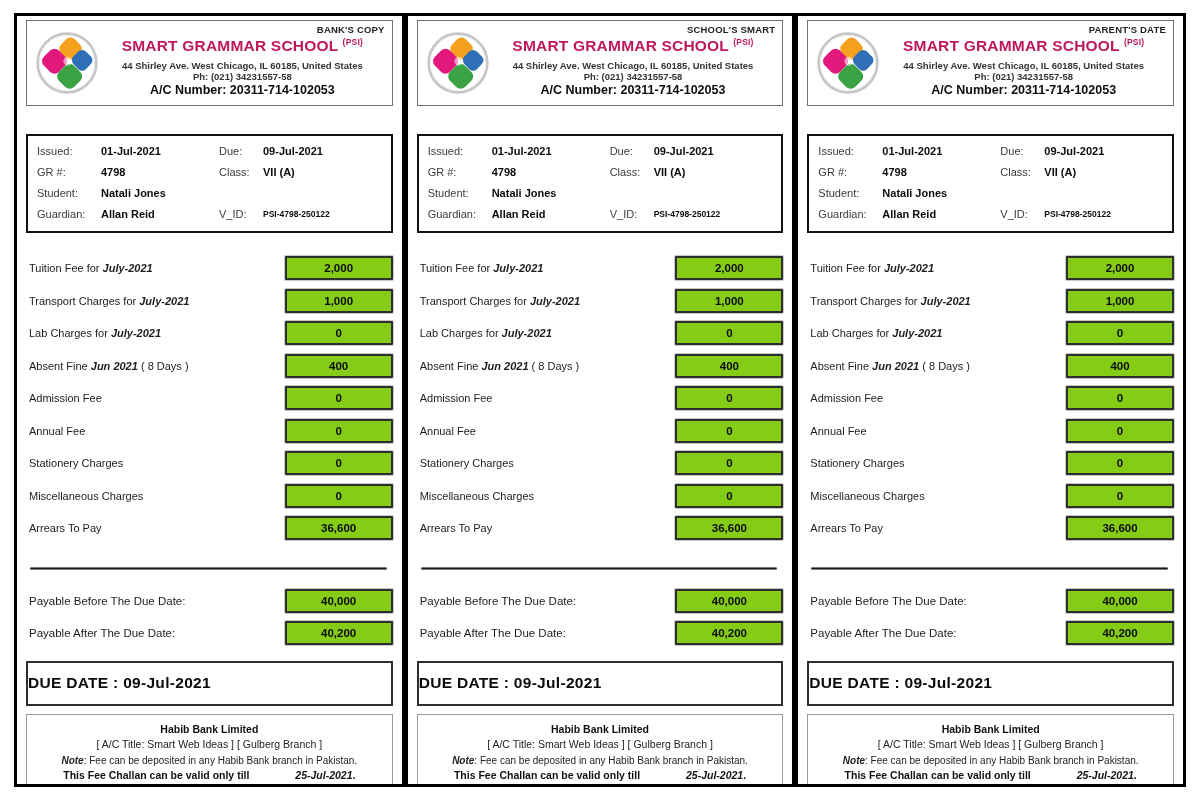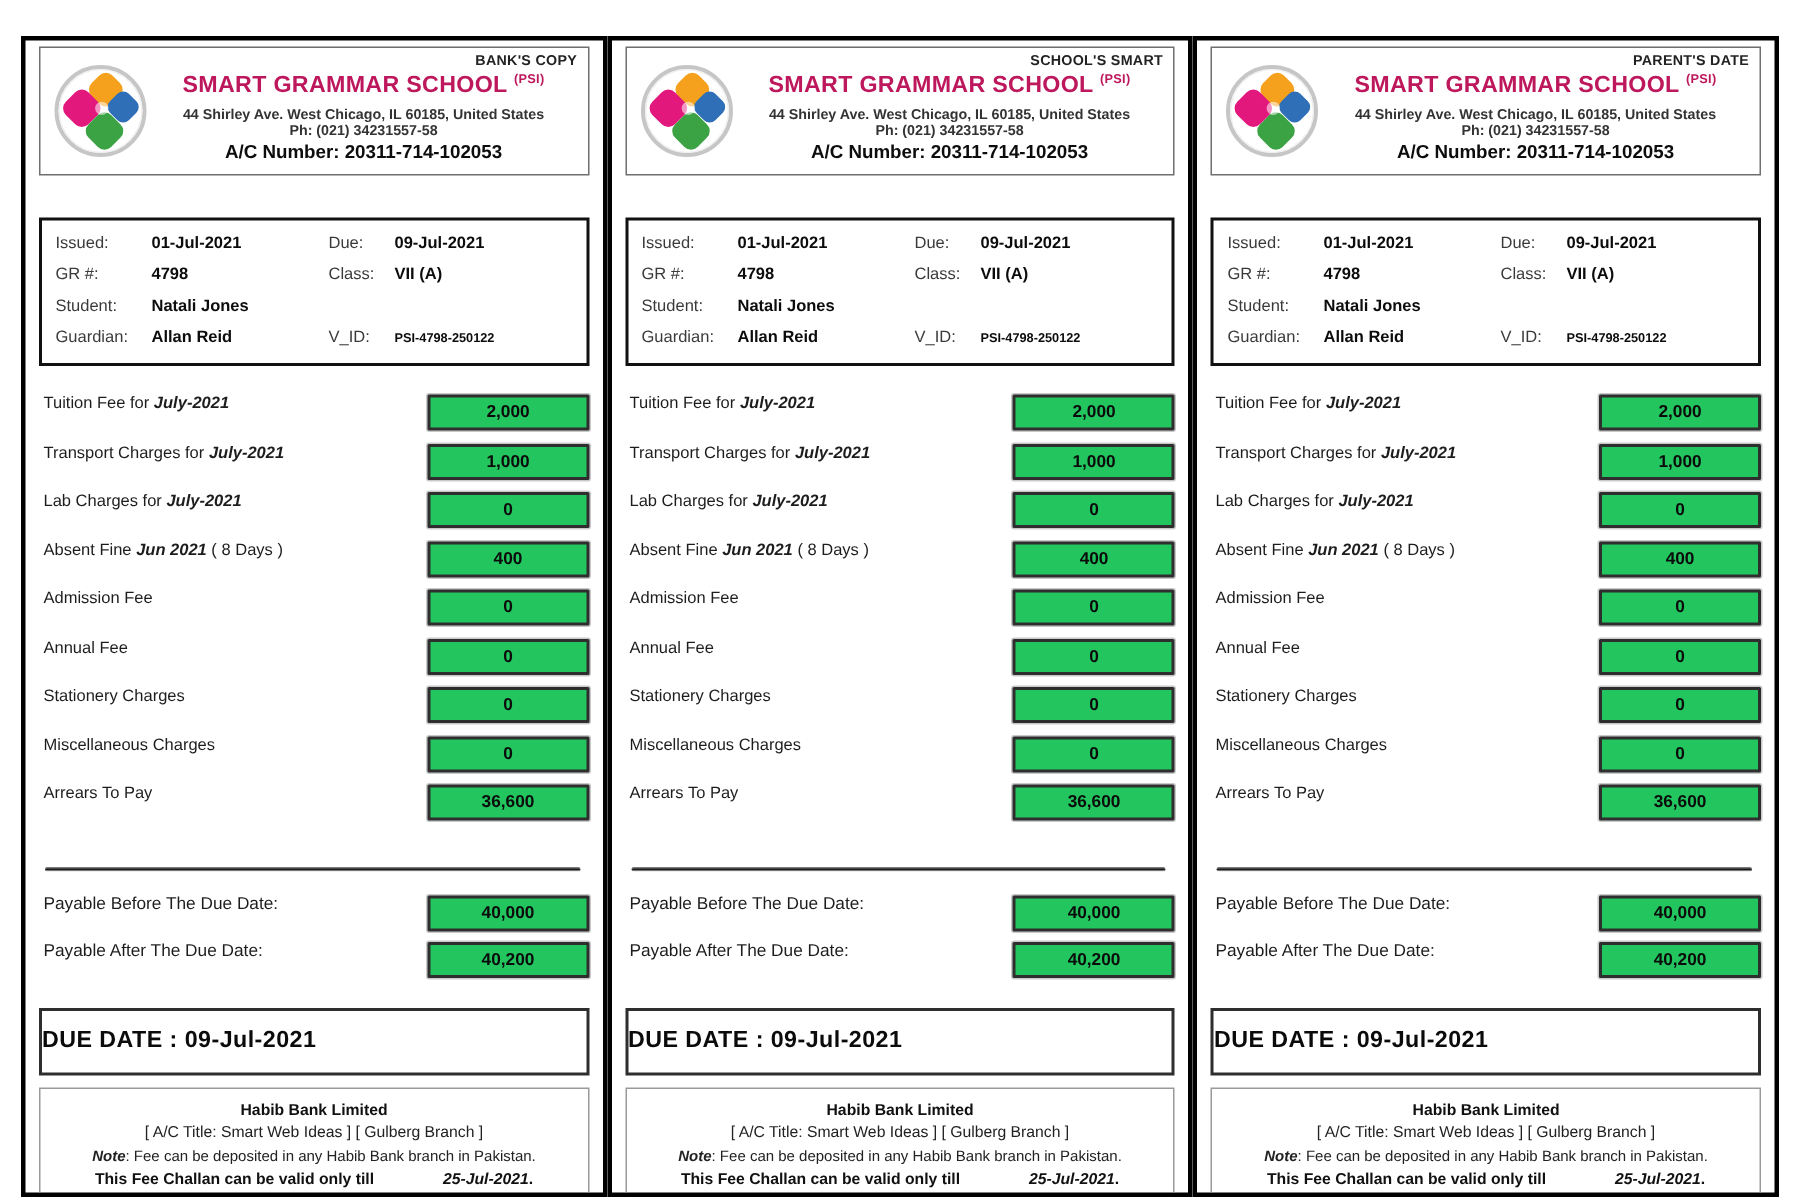--- a/index.html
+++ b/index.html
@@ -5,21 +5,21 @@
   * { margin: 0; padding: 0; box-sizing: border-box; }
   html, body {
     width: 1200px; height: 800px;
     background: #ffffff;
     font-family: "Liberation Sans", "DejaVu Sans", sans-serif;
     color: #1b1b1b;
     overflow: hidden;
   }
   .strip {
     display: flex;
-    padding: 24px 14px;
+    padding: 13px 14px;
     width: 1200px; height: 692px;
   }
   .challan {
     flex: 1 1 0;
     height: 774px;
     border: 3px solid #000;
     background: #fff;
     padding: 4px 9px 3px;
     display: flex;
     flex-direction: column;
@@ -83,34 +83,34 @@
     flex: 0 0 auto;
   }
   .info .lbl { color: #3a3a3a; line-height: 17px; }
   .info .val { font-weight: bold; color: #0c0c0c; line-height: 17px; }
   .info .val-small { font-size: 8.5px; }
   
   .fees { margin-top: 19px; flex: 0 0 auto; }
   .fee-row {
     height: 32.5px;
     display: flex;
-    align-items: flex-start;
+    align-items: center;
     justify-content: space-between;
   }
   .totals .fee-row { height: 31.5px; }
   .fee-label { font-size: 11px; color: #1d1d1d; padding-left: 3px; }
   .fee-label .em { font-weight: bold; font-style: italic; }
   .totals .fee-label { font-size: 11.5px; }
   .amount-box {
     width: 108px;
     flex: 0 0 auto;
     border: 2px solid #2e2e2e;
     box-shadow: 0 0 0 1px #c9c9c9;
     border-radius: 1px;
-    background: #22c55e;
+    background: #84cc16;
     text-align: center;
     font-size: 11.5px;
     font-weight: bold;
     color: #0b0b0b;
     padding: 4px 4px;
   }
   
   .divider {
     height: 3px;
     background: #1a1a1a;

